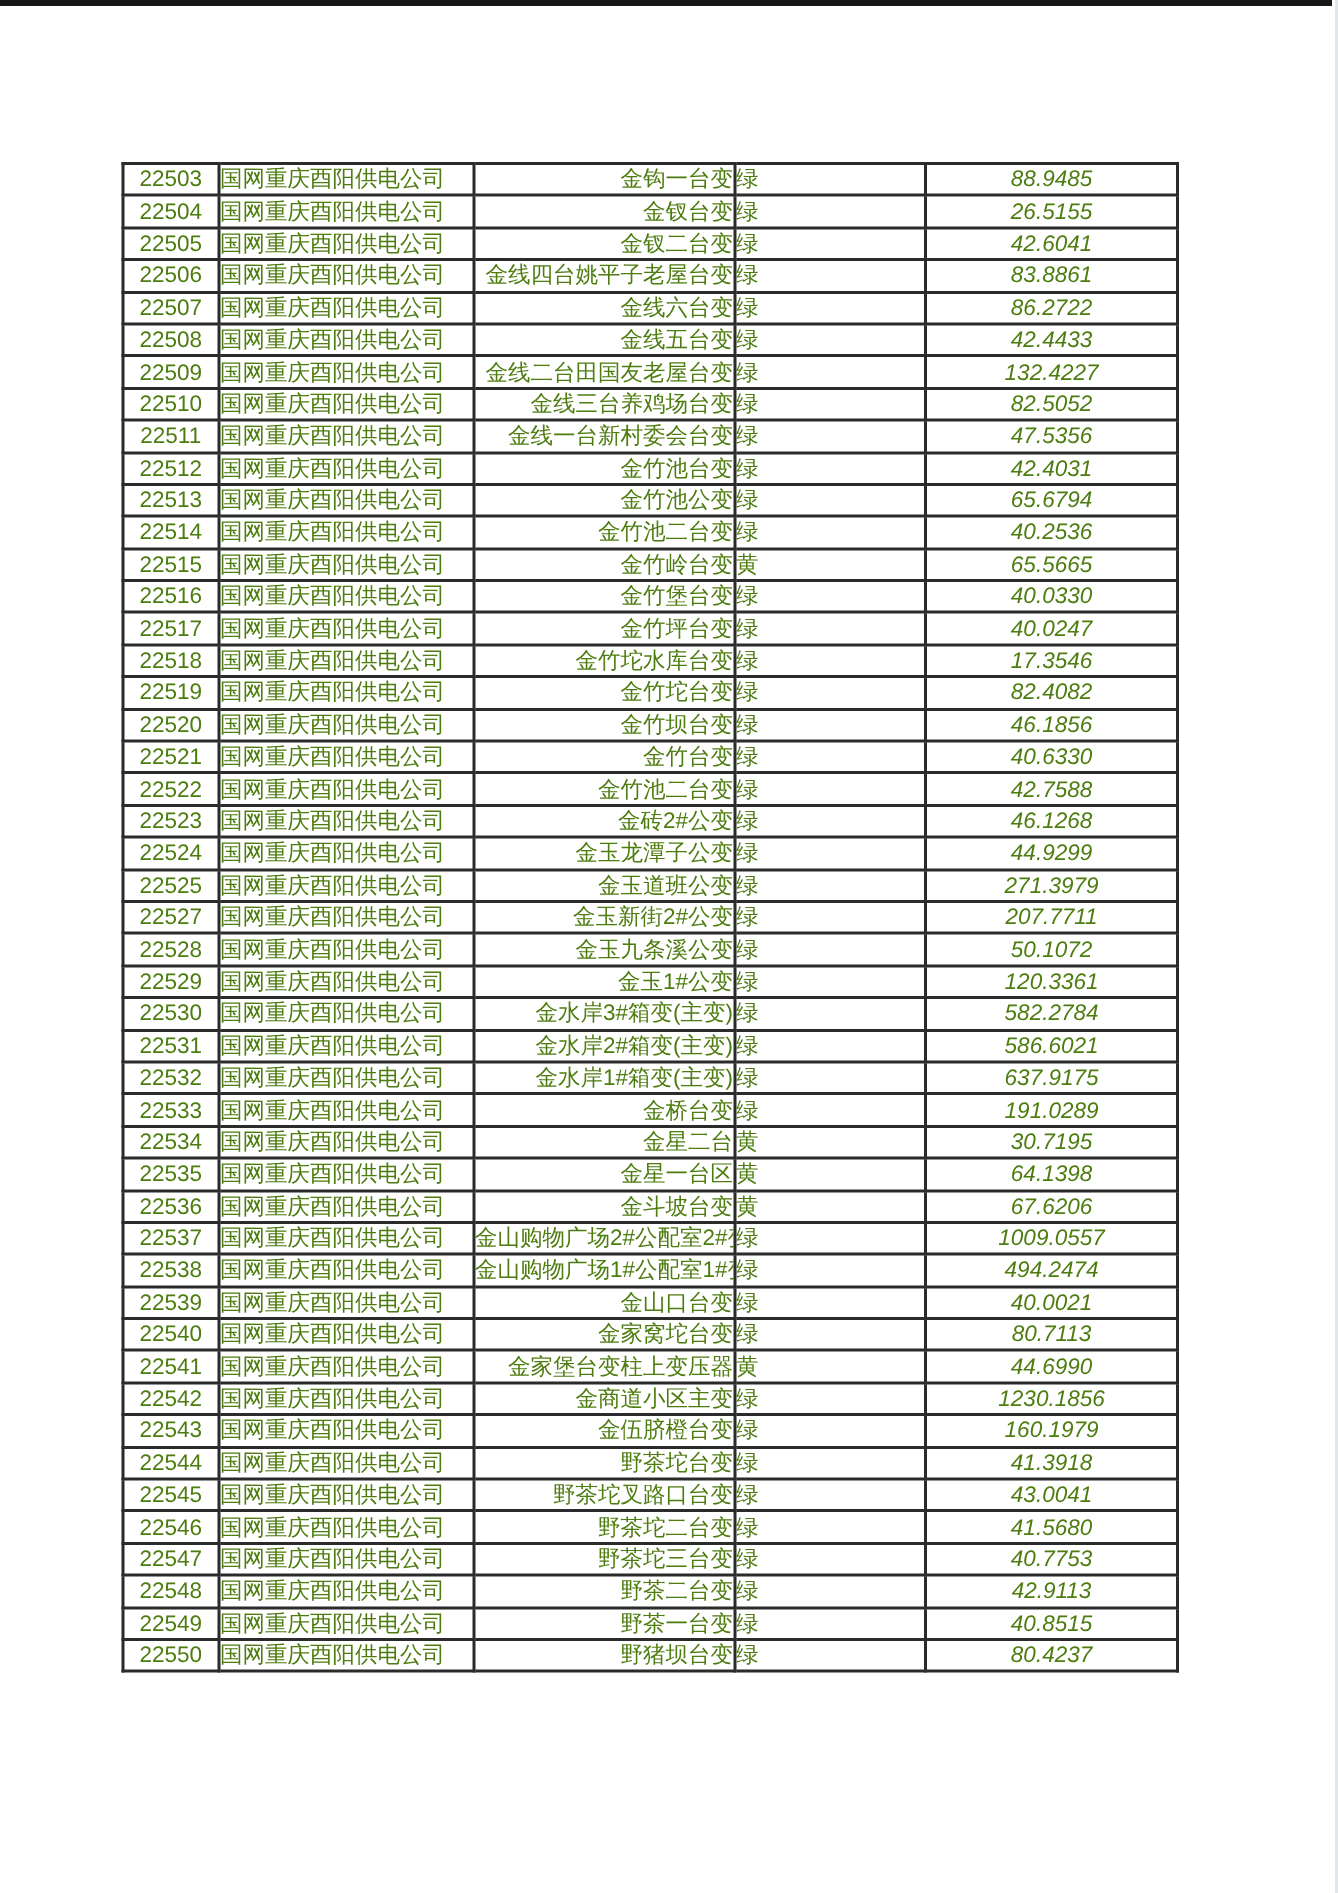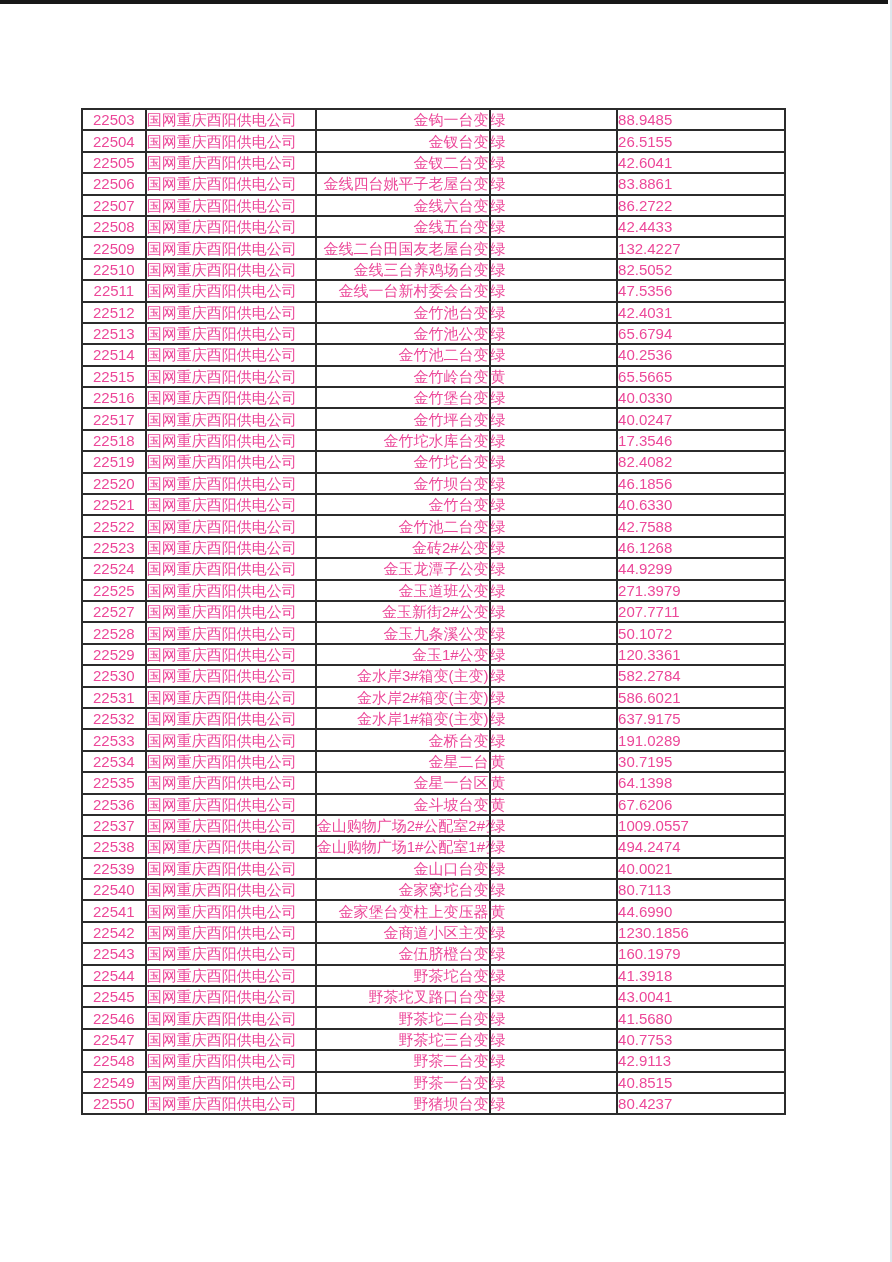--- a/index.html
+++ b/index.html
@@ -3,21 +3,21 @@
 <meta charset="utf-8">
 <style>
   html, body { margin: 0; padding: 0; }
   .page {
     position: relative;
     width: 892px;
     height: 1262px;
     background: #ffffff;
     overflow: hidden;
     font-family: "Liberation Sans", "DejaVu Sans", sans-serif;
-    color: #ec4899;
+    color: #4d7c0f;
   }
   .top-bar {
     position: absolute;
     top: 0; left: 0;
     width: 888px; height: 4px;
     background: #171717;
   }
   .right-edge {
     position: absolute;
     top: 0; right: 0;
@@ -38,21 +38,21 @@
     padding: 0;
     font-size: 15px;
     line-height: 19px;
     vertical-align: middle;
     background: #ffffff;
   }
   td.c-id     { width: 61px;  text-align: center; }
   td.c-company{ width: 166px; text-align: left; padding-left: 3px; white-space: nowrap; overflow: hidden; margin-top: 23px; }
   td.c-name   { width: 170px; text-align: right; padding-left: 3px; white-space: nowrap; overflow: hidden; }
   td.c-status { width: 124px; text-align: left; padding-left: 3px; }
-  td.c-value  { width: 164px; text-align: left; }
+  td.c-value  { width: 164px; text-align: center; font-style: italic; }
 </style>
 </head>
 <body>
 
 <div class="page">
   <div class="top-bar"></div>
   <table class="grid">
     <tbody id="table-body">
         <tr>
     <td class="c-id">22503</td>

